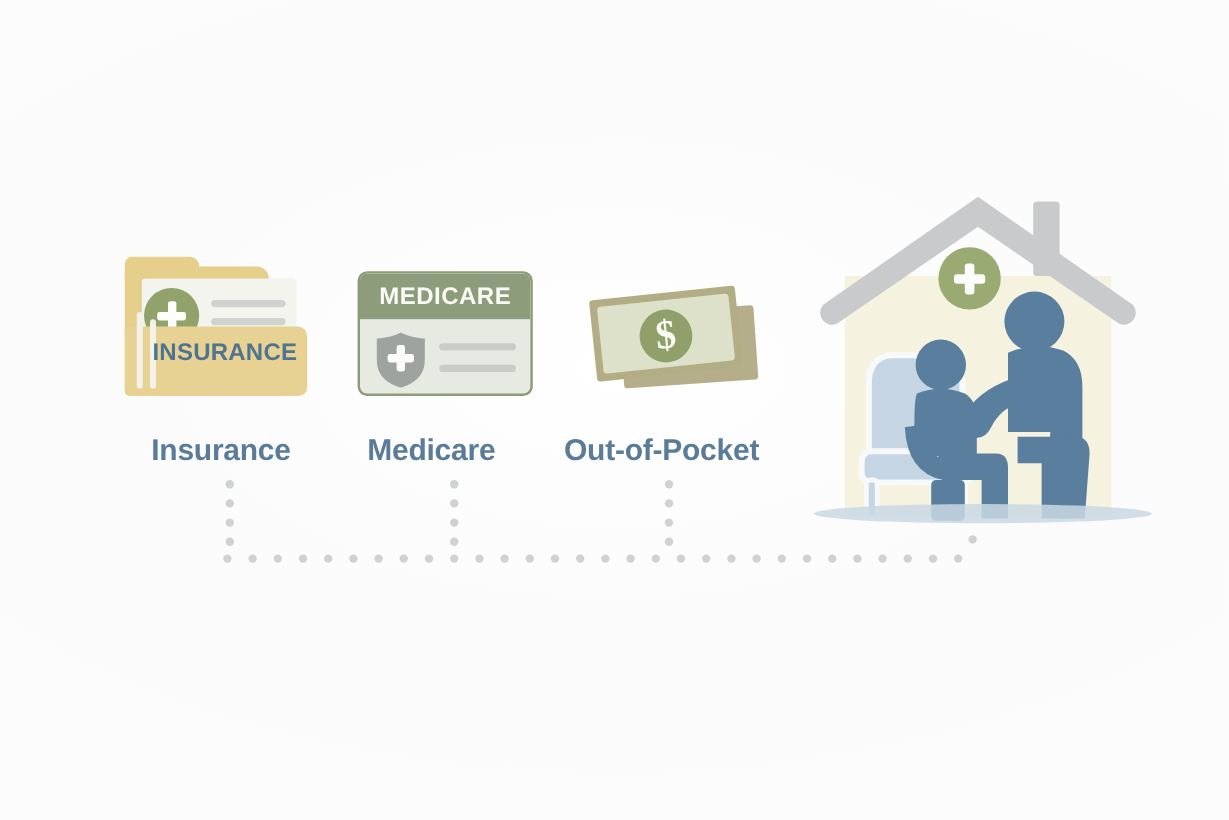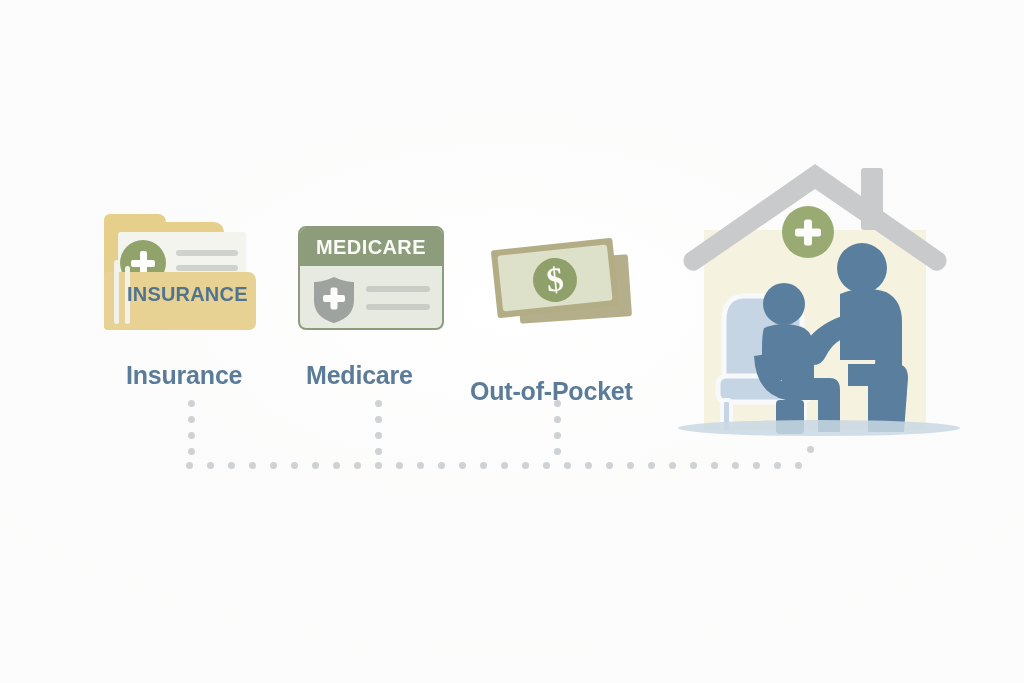--- a/index.html
+++ b/index.html
@@ -328,21 +328,21 @@
         <path d="M170 164 q-28 10 -40 32 q-6 12 6 16 q12 4 18 -8 q8 -16 24 -20 Z"></path>
         <path d="M204 160 q18 14 16 38 l-4 28 l-14 0 l2 -28 q0 -18 -12 -26 Z"></path>
         <path d="M176 212 l48 0 q12 0 12 14 l-4 54 l-22 0 l2 -46 l-36 0 Z"></path>
         <path d="M196 224 l26 0 l-2 56 l-24 0 Z"></path>
       </g>
     </svg>
   </div>
 
   <div class="item-label" style="left:126px; top:363px;">Insurance</div>
   <div class="item-label" style="left:306px; top:363px;">Medicare</div>
-  <div class="item-label" style="left:470px; top:363px;margin-top:16px;">Out-of-Pocket</div>
+  <div class="item-label" style="left:470px; top:363px;">Out-of-Pocket</div>
 
   <div id="connector-dots">
       <div class="dot" style="left: 185.5px; top: 461.5px; width: 7px; height: 7px; background: rgb(207, 210, 212);"></div>
       <div class="dot" style="left: 206.5px; top: 461.5px; width: 7px; height: 7px; background: rgb(207, 210, 212);"></div>
       <div class="dot" style="left: 227.5px; top: 461.5px; width: 7px; height: 7px; background: rgb(207, 210, 212);"></div>
       <div class="dot" style="left: 248.5px; top: 461.5px; width: 7px; height: 7px; background: rgb(207, 210, 212);"></div>
       <div class="dot" style="left: 269.5px; top: 461.5px; width: 7px; height: 7px; background: rgb(207, 210, 212);"></div>
       <div class="dot" style="left: 290.5px; top: 461.5px; width: 7px; height: 7px; background: rgb(207, 210, 212);"></div>
       <div class="dot" style="left: 311.5px; top: 461.5px; width: 7px; height: 7px; background: rgb(207, 210, 212);"></div>
       <div class="dot" style="left: 332.5px; top: 461.5px; width: 7px; height: 7px; background: rgb(207, 210, 212);"></div>

